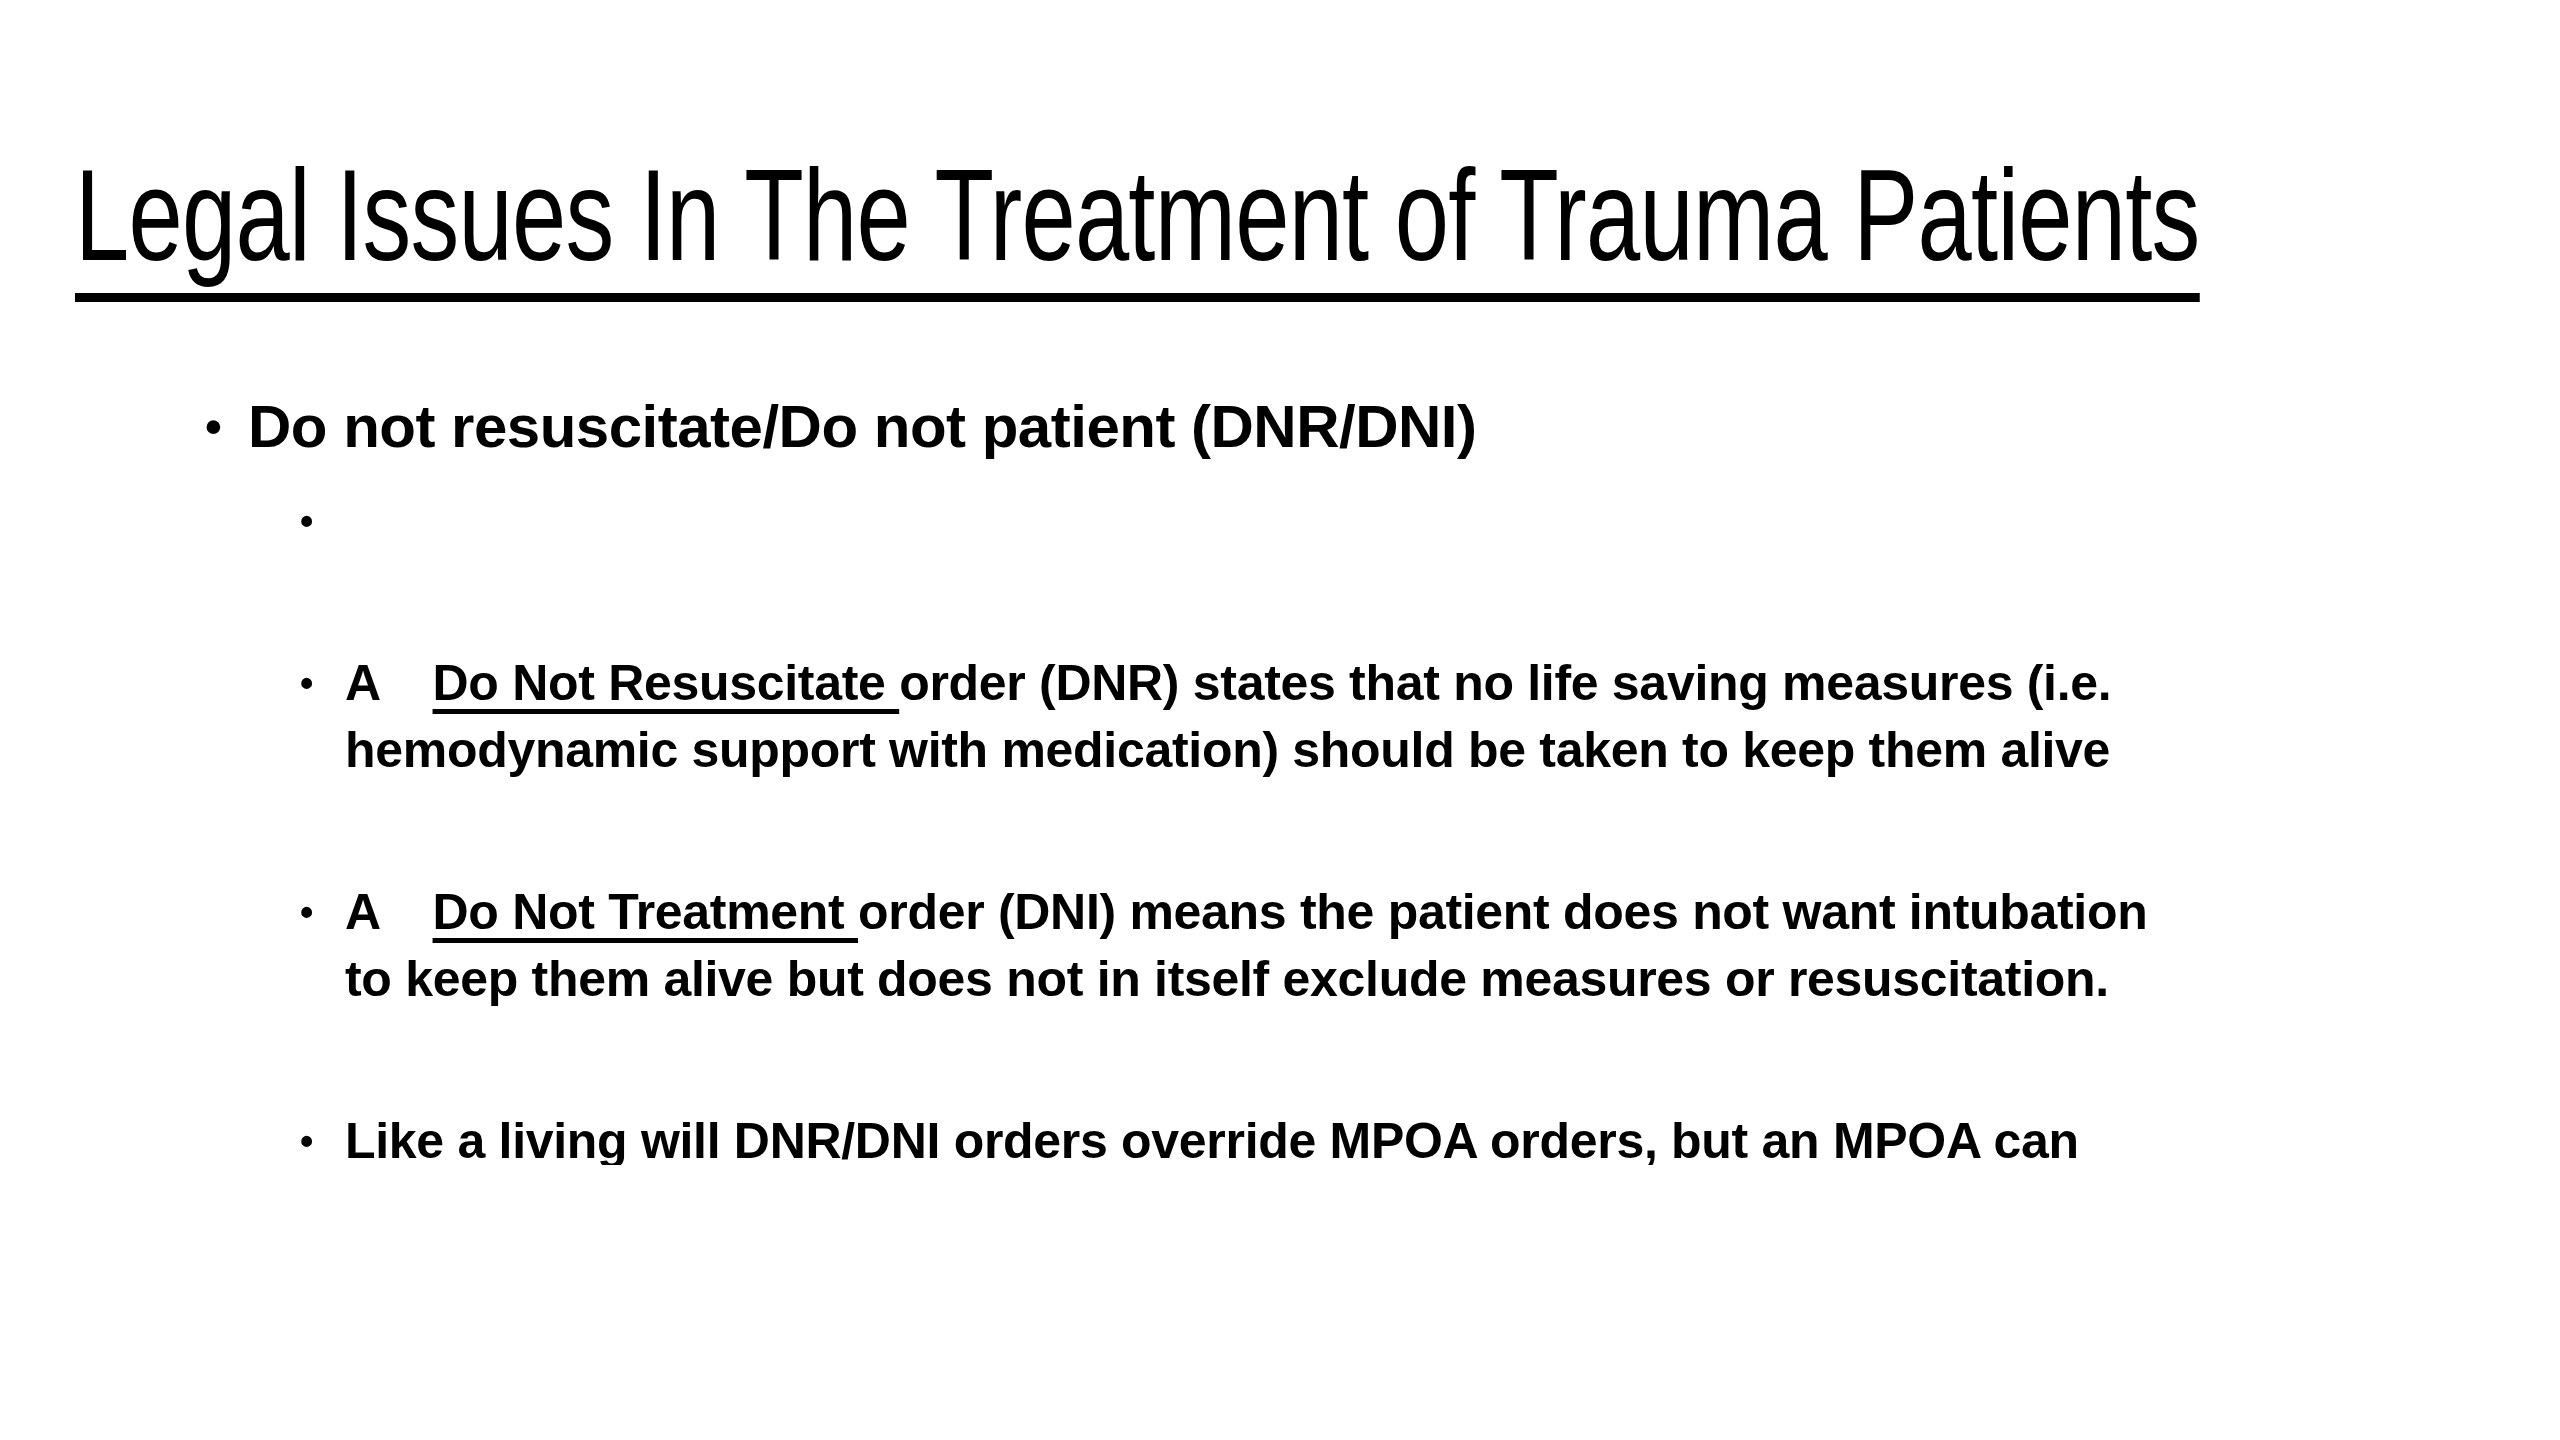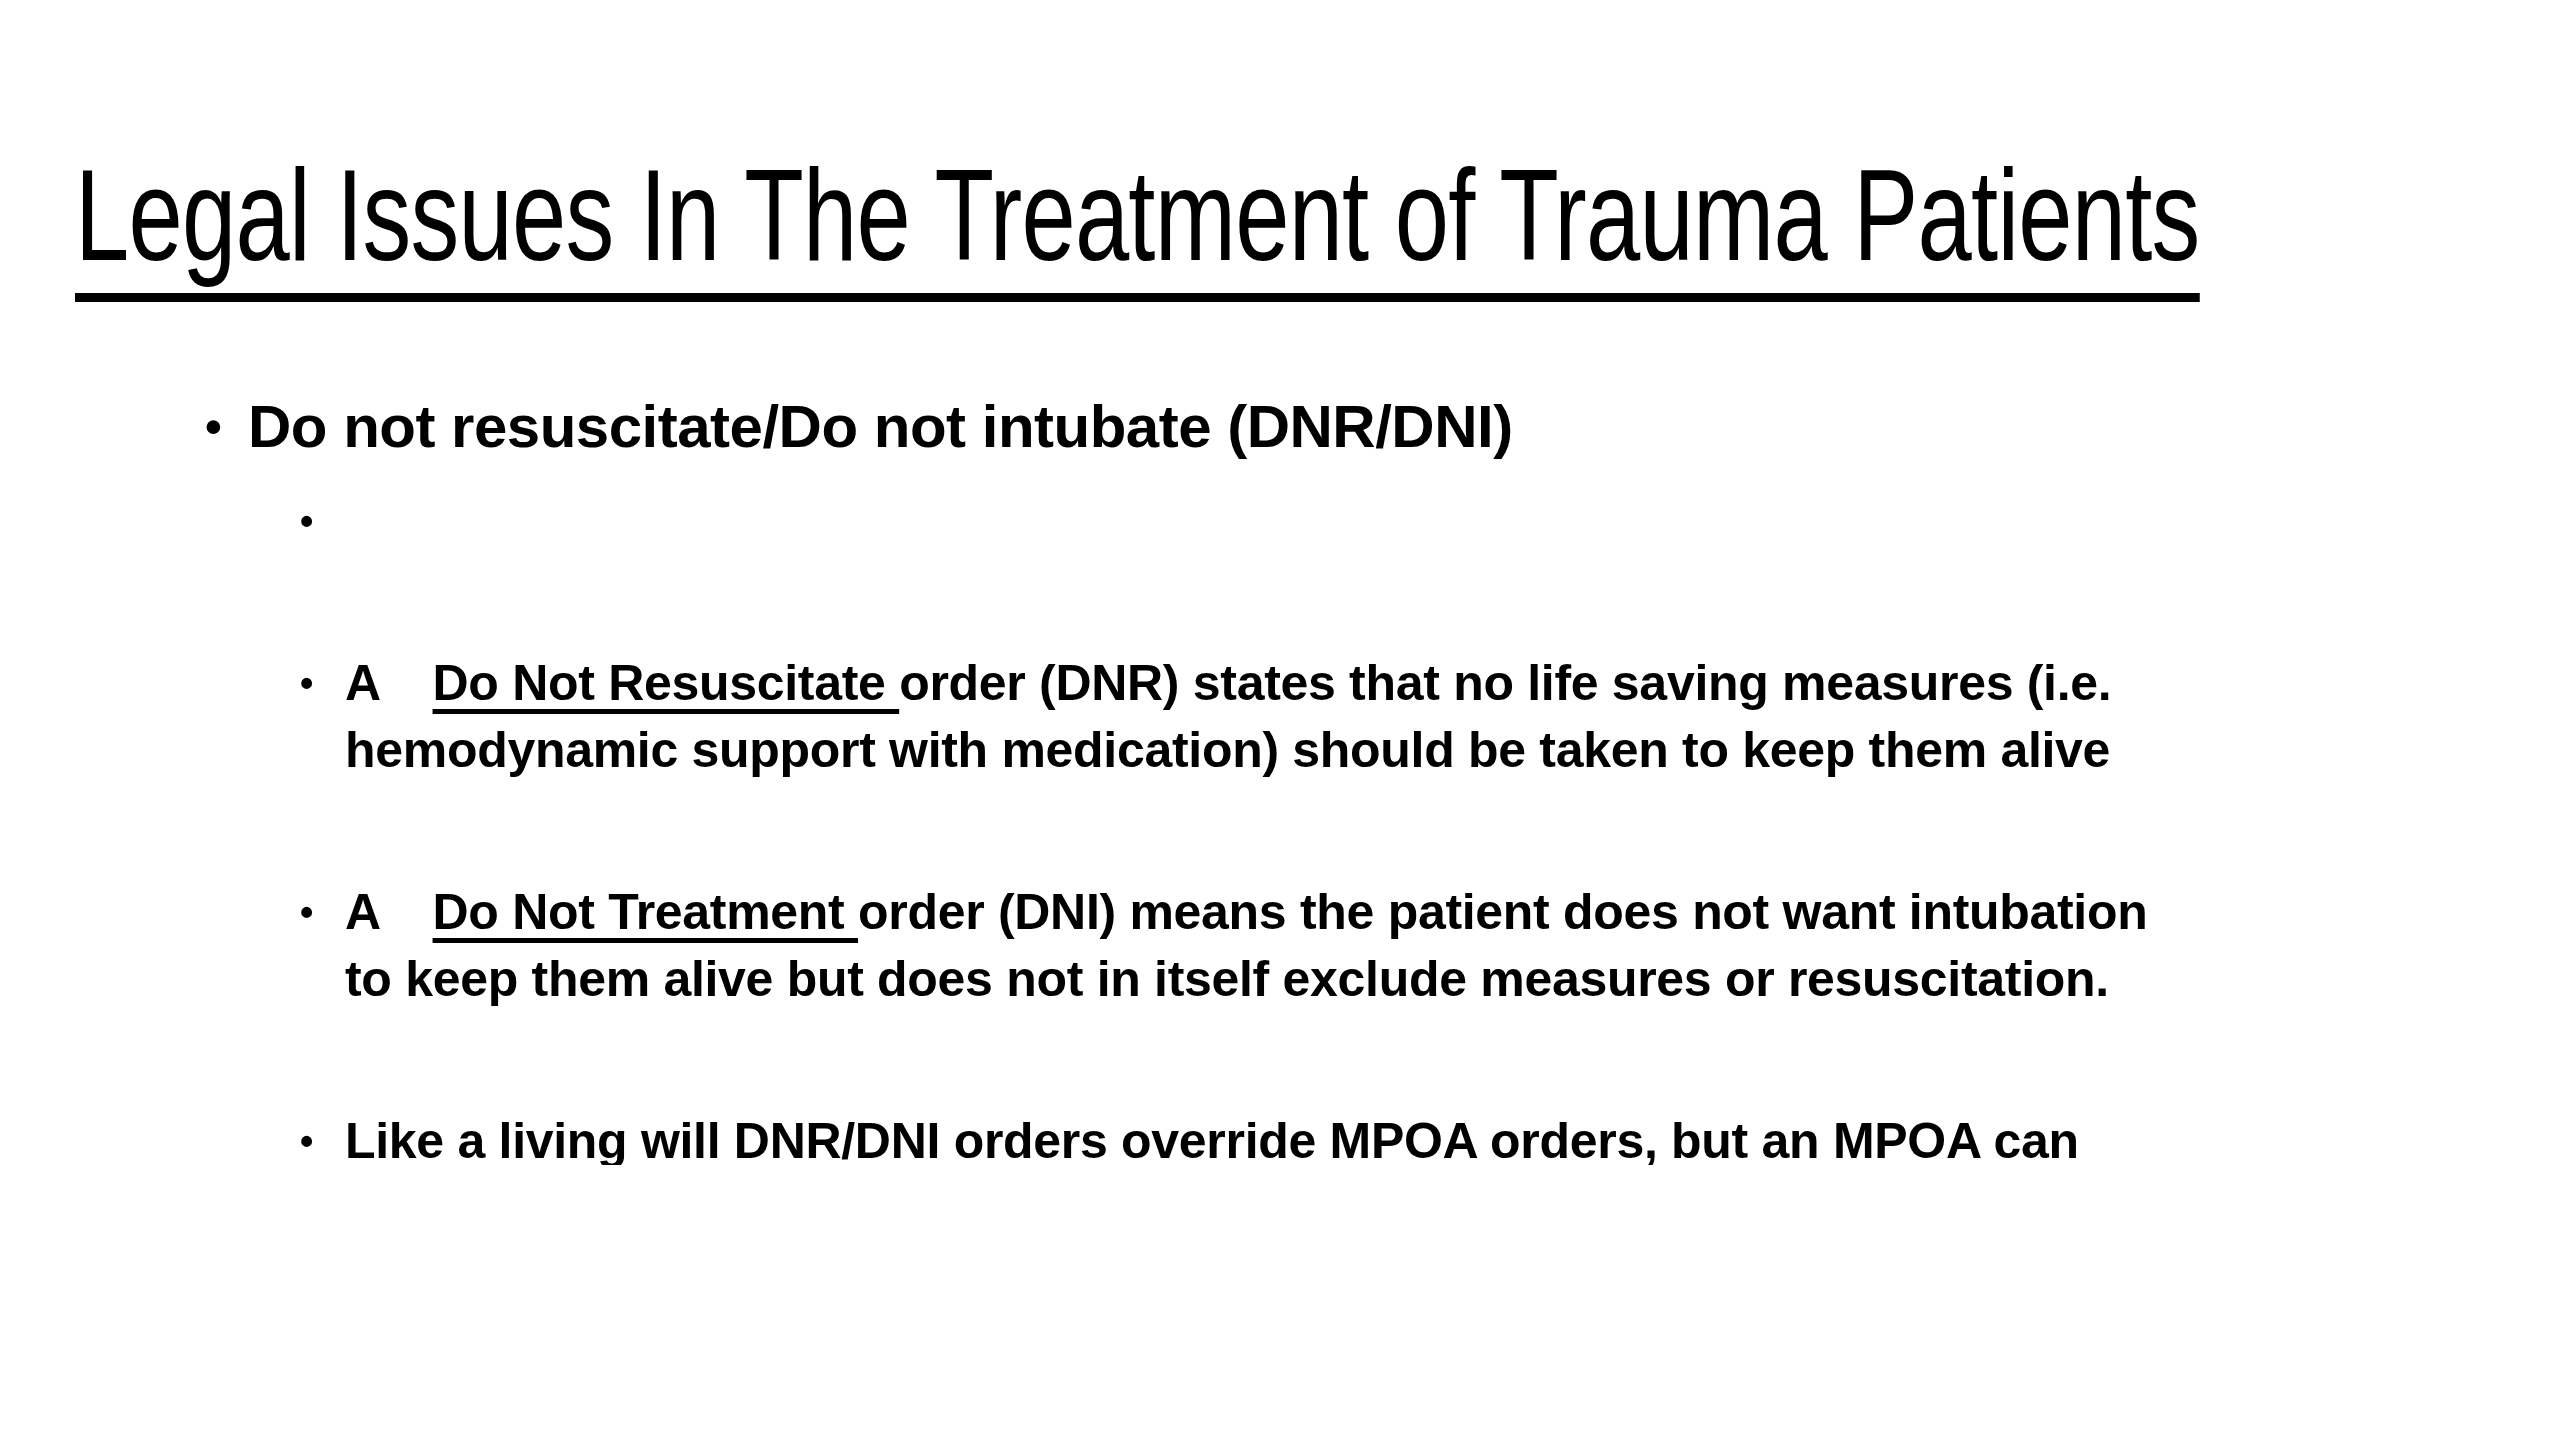--- a/index.html
+++ b/index.html
@@ -110,21 +110,21 @@
 
 <div class="slide">
 
   <div class="title-wrap">
     <span class="title-text">Legal Issues In The Treatment of Trauma Patients</span>
   </div>
 
   <div class="content">
     <div class="l1-row">
       <span class="l1-marker">•</span>
-      <span class="l1-text">Do not resuscitate/Do not intubate (DNR/DNI)</span>
+      <span class="l1-text">Do not resuscitate/Do not patient (DNR/DNI)</span>
     </div>
     <ul class="sub-list" id="sub-list">
         <li class="sub-item">
           <span class="sub-marker">•</span>
         </li>
         <li class="sub-item">
           <span class="sub-marker">•</span>
           <span class="sub-text"><span>A </span><span class="u">Do Not Resuscitate </span><span>order (DNR) states that no life saving measures (i.e.
 hemodynamic support with medication) should be taken to keep them alive</span></span>
         </li>

